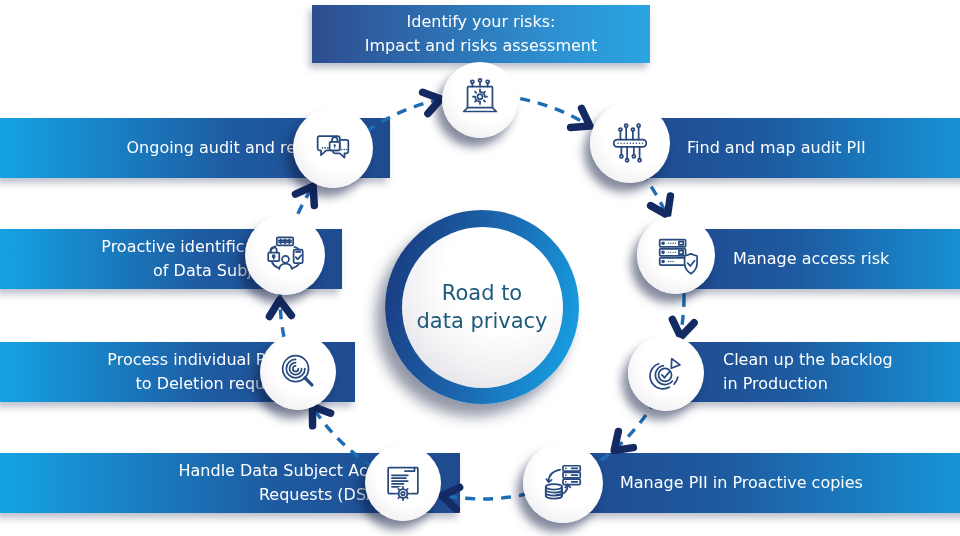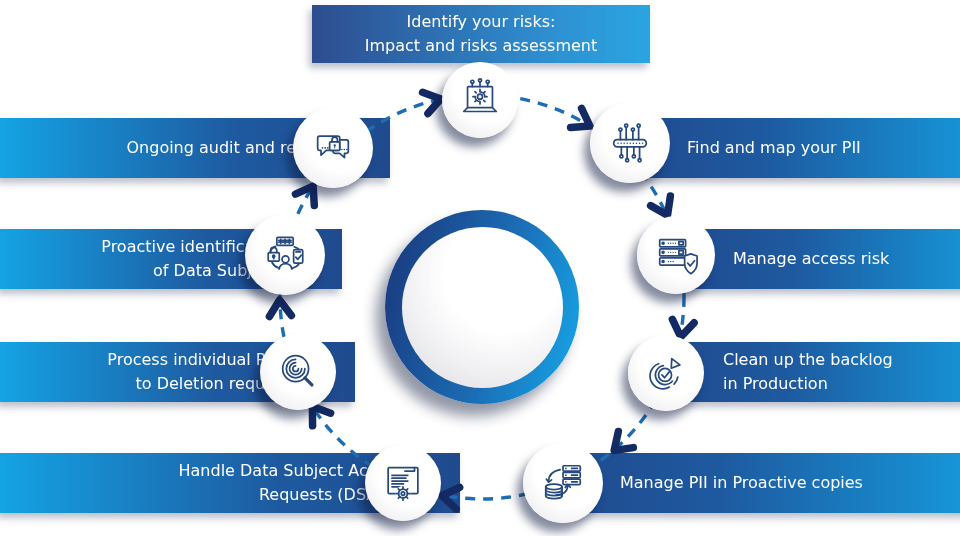--- a/index.html
+++ b/index.html
@@ -47,21 +47,21 @@
 <body>
 
 <div id="stage">
 
   <div class="banner top-banner" style="left:312px;top:5px;width:338px;">
     <span>Identify your risks:</span>
     <span>Impact and risks assessment</span>
   </div>
 
   <div class="banner right-side" style="left:630px;top:118px;width:330px;">
-    <span>Find and map your PII</span>
+    <span>Find and map audit PII</span>
   </div>
 
   <div class="banner right-side" style="left:676px;top:229px;width:284px;">
     <span>Manage access risk</span>
   </div>
 
   <div class="banner right-side" style="left:666px;top:342px;width:294px;">
     <span>Clean up the backlog</span>
     <span>in Production</span>
   </div>
@@ -285,16 +285,18 @@
           <circle cx="18.6" cy="23.8" r="0.9"></circle>
         <circle cx="33.2" cy="25.6" r="0.85"></circle>
           <circle cx="35.8" cy="25.6" r="0.85"></circle>
           <circle cx="38.4" cy="25.6" r="0.85"></circle>
       </g>
     </svg>
   </div>
 
   <div id="center-outer">
     <div id="center-inner">
+      <span>Road to</span>
+      <span>data privacy</span>
     </div>
   </div>
 
 </div>
 
 </body></html>

